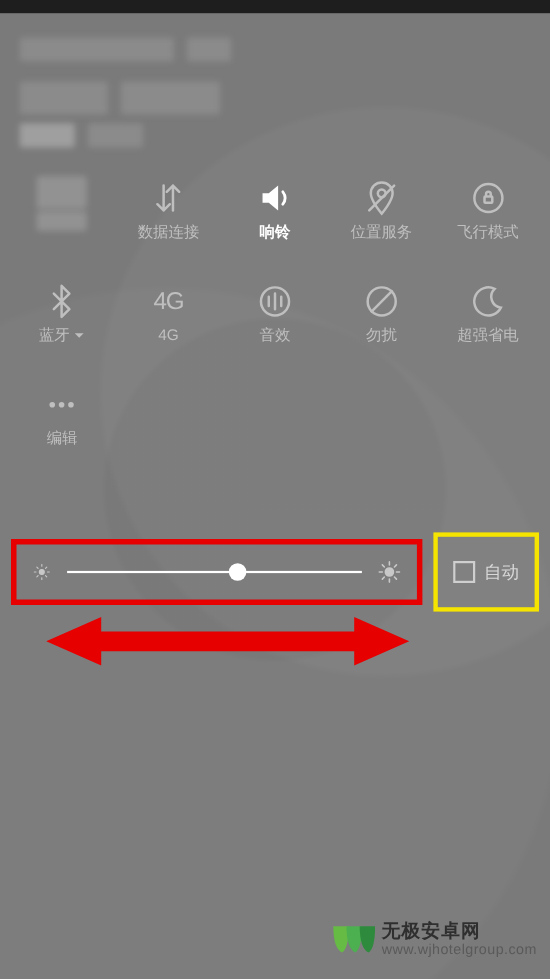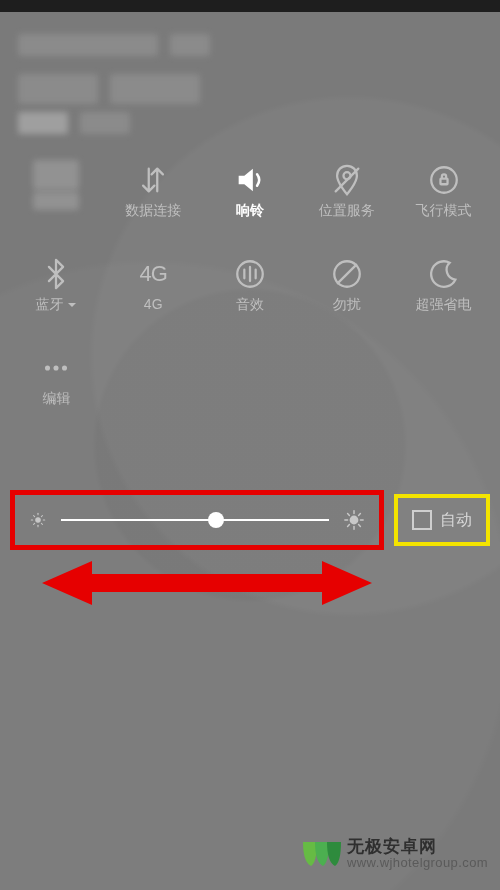--- a/index.html
+++ b/index.html
@@ -91,21 +91,21 @@
   .sun-small svg { width: 18px; height: 18px; }
   .sun-large svg { width: 22px; height: 22px; }
   .slider-track {
     flex:1; height: 2px; background: #ffffff; position: relative;
   }
   .slider-thumb {
     position: absolute; top: 50%; transform: translate(-50%, -50%);
     width: 16px; height: 16px; border-radius: 50%; background: #ffffff;
   }
   .auto-box {
-    width: 96px; height: 52px;
+    width: 96px; height: 72px;
     border: 4px solid #f4e400;
     display: flex; align-items: center; justify-content: center;
     gap: 8px;
     color: #d8d8d8;
     font-size: 16px;
   }
   .checkbox {
     width: 20px; height: 20px; border: 2px solid #cfcfcf;
   }
 

